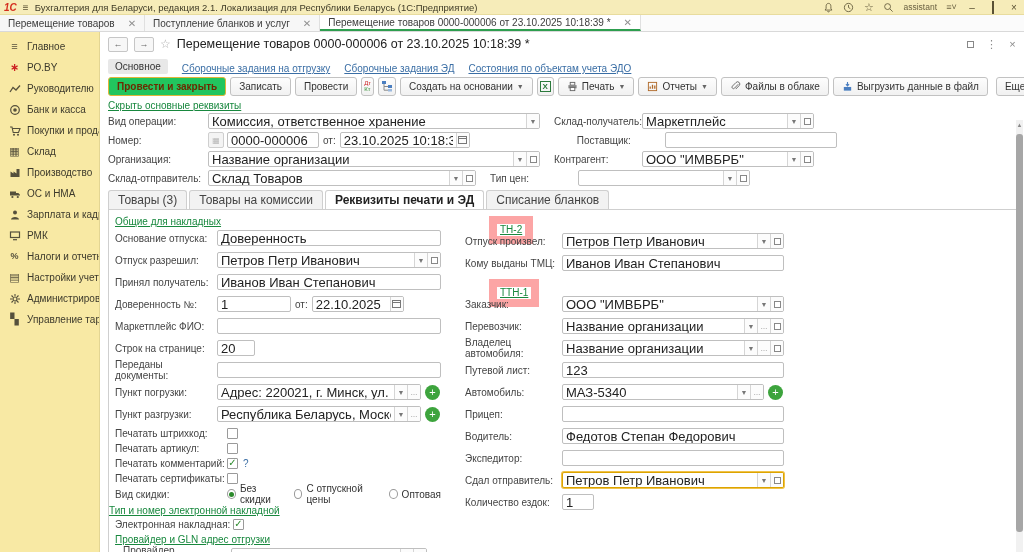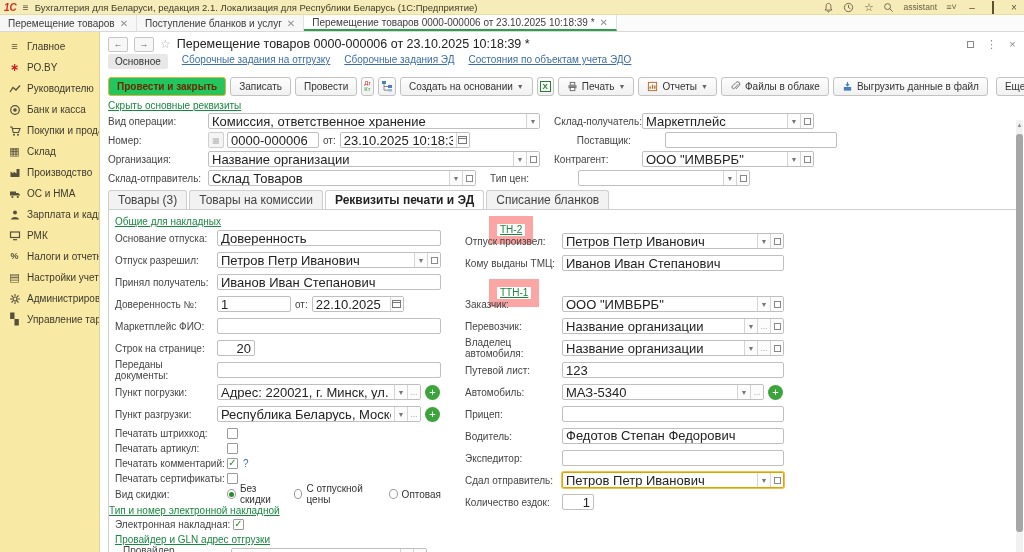--- a/index.html
+++ b/index.html
@@ -14,63 +14,63 @@
   .tb-title { color:#3e3a26; font-size:9.5px; white-space:nowrap; overflow:hidden; }
   .tb-right { margin-left:auto; display:flex; align-items:center; gap:9px; color:#6a6142; }
   .tb-ic { width:11px; height:11px; display:inline-flex; align-items:center; justify-content:center; cursor:pointer; }
   .tb-ic svg { display:block; }
   .assist { font-size:8.5px; color:#6a6142; }
   .winbtn { font-size:10px; color:#5a5134; width:12px; text-align:center; cursor:pointer; }
   .restore-box { position:relative; width:7px; height:7px; border:1px solid #5a5134; }
 
   
   .tabbar { position:absolute; left:0; top:15px; width:1024px; height:17px; background:#fbfbfb; border-bottom:1px solid #d9d9d9; display:flex; align-items:stretch; }
-  .wtab { display:flex; align-items:center; gap:5px; padding:0 8px; font-size:10px; color:#3c3c3c; border-right:1px solid #e0e0e0; background:#f7f7f7; cursor:pointer; white-space:nowrap; }
+  .wtab { display:flex; align-items:center; gap:13px; padding:0 8px; font-size:10px; color:#3c3c3c; border-right:1px solid #e0e0e0; background:#f7f7f7; cursor:pointer; white-space:nowrap; }
   .wtab.active { background:#fff; border-bottom:2px solid #2e9e4f; }
   .wtab .x { color:#909090; font-size:10px; }
 
   
   .sidebar { position:absolute; left:0; top:32px; width:100px; height:520px; background:#f8e9a4; border-right:1px solid #e3d593; padding-top:4px; overflow:hidden; }
   .sitem { display:flex; align-items:center; gap:6px; height:21px; padding:0 0 0 8px; cursor:pointer; color:#3d3a2c; font-size:10px; white-space:nowrap; }
   .sic { width:13px; min-width:13px; text-align:center; color:#55503c; font-size:11px; line-height:11px; display:inline-flex; justify-content:center; align-items:center; }
   .sic.red { color:#cc2222; font-weight:bold; }
   .sic svg { display:block; }
 
   
   .main { position:absolute; left:100px; top:32px; width:924px; height:520px; background:#fff; overflow:hidden; }
 
   .dochead { height:22px; display:flex; align-items:center; gap:6px; padding:2px 6px 0 8px; }
   .navbtn { width:20px; height:15px; border:1px solid #c6c6c6; border-radius:2px; background:#f7f7f7; color:#666; font-size:9px; display:flex; align-items:center; justify-content:center; cursor:pointer; }
   .star { color:#b0b0b0; font-size:12px; cursor:pointer; }
   .doctitle { font-size:12.5px; color:#222; white-space:nowrap; }
   .dochead-right { margin-left:auto; display:flex; gap:10px; align-items:center; color:#8a8a8a; }
   .dochead-right .tb-ic { color:#8a8a8a; }
 
-  .navrow { height:20px; display:flex; align-items:flex-start; gap:14px; padding:0 8px; }
+  .navrow { height:20px; display:flex; align-items:flex-end; gap:14px; padding:0 8px; }
   .navchip { background:#e8e8e8; border-radius:2px; padding:2px 7px; font-size:10px; color:#333; cursor:pointer; }
   .navlink { color:#3a6ea5; font-size:10px; text-decoration:underline; cursor:pointer; white-space:nowrap; }
 
   .toolbar { height:24px; display:flex; align-items:center; gap:4px; padding:0 6px 0 8px; }
   .btn { height:19px; border:1px solid #c2c2c2; border-radius:3px; background:linear-gradient(#fdfdfd,#f1f1f1); padding:0 8px; font-size:10px; color:#333; display:inline-flex; align-items:center; gap:4px; cursor:pointer; white-space:nowrap; }
   .btn.primary { background:#22c55e; border-color:#e0b53a; color:#6b2a00; font-weight:bold; }
   .btn .caret { font-size:7px; color:#666; }
   .iconbtn { width:22px; justify-content:center; padding:0 2px; }
   .dtkt { font-size:6px; line-height:6px; text-align:left; }
   .dtkt .d { color:#cc2222; } .dtkt .k { color:#2c8a2c; }
   .xlico { width:11px; height:11px; border:1px solid #2c7a3c; color:#2c7a3c; font-size:8px; font-weight:bold; display:inline-flex; align-items:center; justify-content:center; }
   .tspacer { flex:1; }
 
   .glink { color:#18883e; text-decoration:underline; font-size:10px; cursor:pointer; white-space:nowrap; }
   .linkrow { padding:2px 0 2px 8px; height:14px; }
 
   
   .fld { display:inline-flex; align-items:stretch; height:16px; border:1px solid #bfbfbf; border-radius:2px; background:#fff; overflow:hidden; }
   .fld.focus { border:1px solid #dca400; box-shadow:0 0 0 1px #f0c24a; }
   .inp { border:0; outline:0; padding:0 3px; font:inherit; font-size:13px; color:#222; flex:1; min-width:0; background:transparent; }
-  .inp.right { text-align:right; }
+  .inp.right { text-align:left; }
   .ctl { width:13px; min-width:13px; border-left:1px solid #d5d5d5; display:flex; align-items:center; justify-content:center; color:#777; font-size:7px; cursor:pointer; background:#fcfcfc; }
   .openico { position:relative; width:7px; height:7px; }
   .openico::before { content:""; position:absolute; left:0; bottom:0; width:5px; height:5px; border:1px solid #888; }
   .openico::after { content:""; position:absolute; right:0; top:0; width:5px; height:5px; border:1px solid #888; background:#fff; }
   .calico { position:relative; width:9px; height:8px; border:1px solid #777; }
   .calico::before { content:""; position:absolute; left:0; top:1px; width:7px; height:1px; background:#777; }
   .plus { width:15px; height:15px; min-width:15px; border-radius:50%; background:#3da43d; color:#fff; font-size:11px; line-height:14px; text-align:center; margin-left:4px; cursor:pointer; }
   .cb { width:11px; height:11px; border:1px solid #9a9a9a; border-radius:1px; background:#fff; display:inline-flex; align-items:center; justify-content:center; cursor:pointer; }
   .cb.on::after { content:"\2713"; color:#2c8a2c; font-size:10px; font-weight:bold; line-height:1; }
   .rb { width:10px; height:10px; border:1px solid #9a9a9a; border-radius:50%; background:#fff; display:inline-flex; align-items:center; justify-content:center; cursor:pointer; }
@@ -630,21 +630,21 @@
             <span class="plus">+</span>
           </div>
           <div class="frow">
             <span class="fr">Прицеп:</span>
             <span class="fld" style="width:222px;">
                 <input class="inp" value="" style="">
               </span>
           </div>
           <div class="frow">
             <span class="fr">Водитель:</span>
-            <span class="fld" style="width:222px;align-items:flex-end;">
+            <span class="fld" style="width:222px;">
                 <input class="inp" value="Федотов Степан Федорович" style="">
               </span>
           </div>
           <div class="frow">
             <span class="fr">Экспедитор:</span>
             <span class="fld" style="width:222px;">
                 <input class="inp" value="" style="">
               </span>
           </div>
           <div class="frow">

